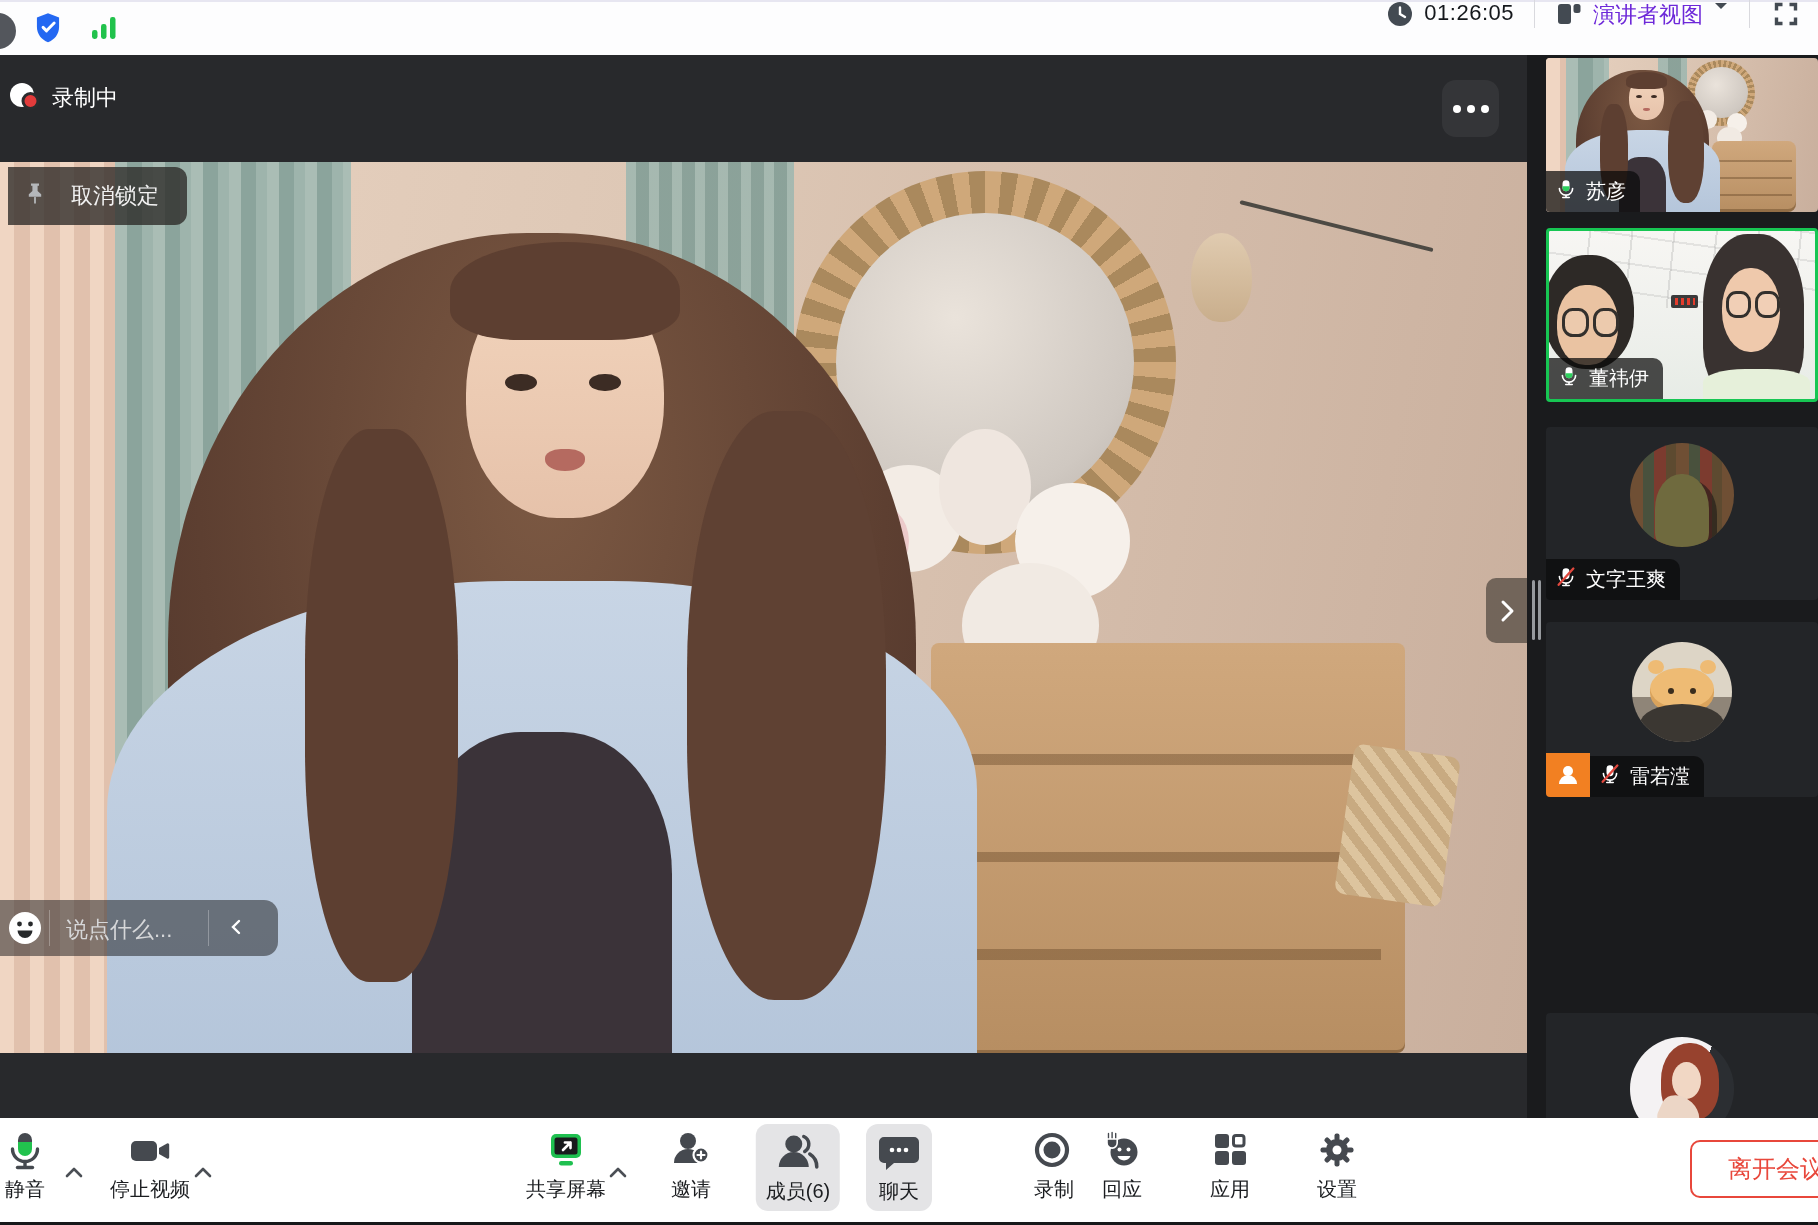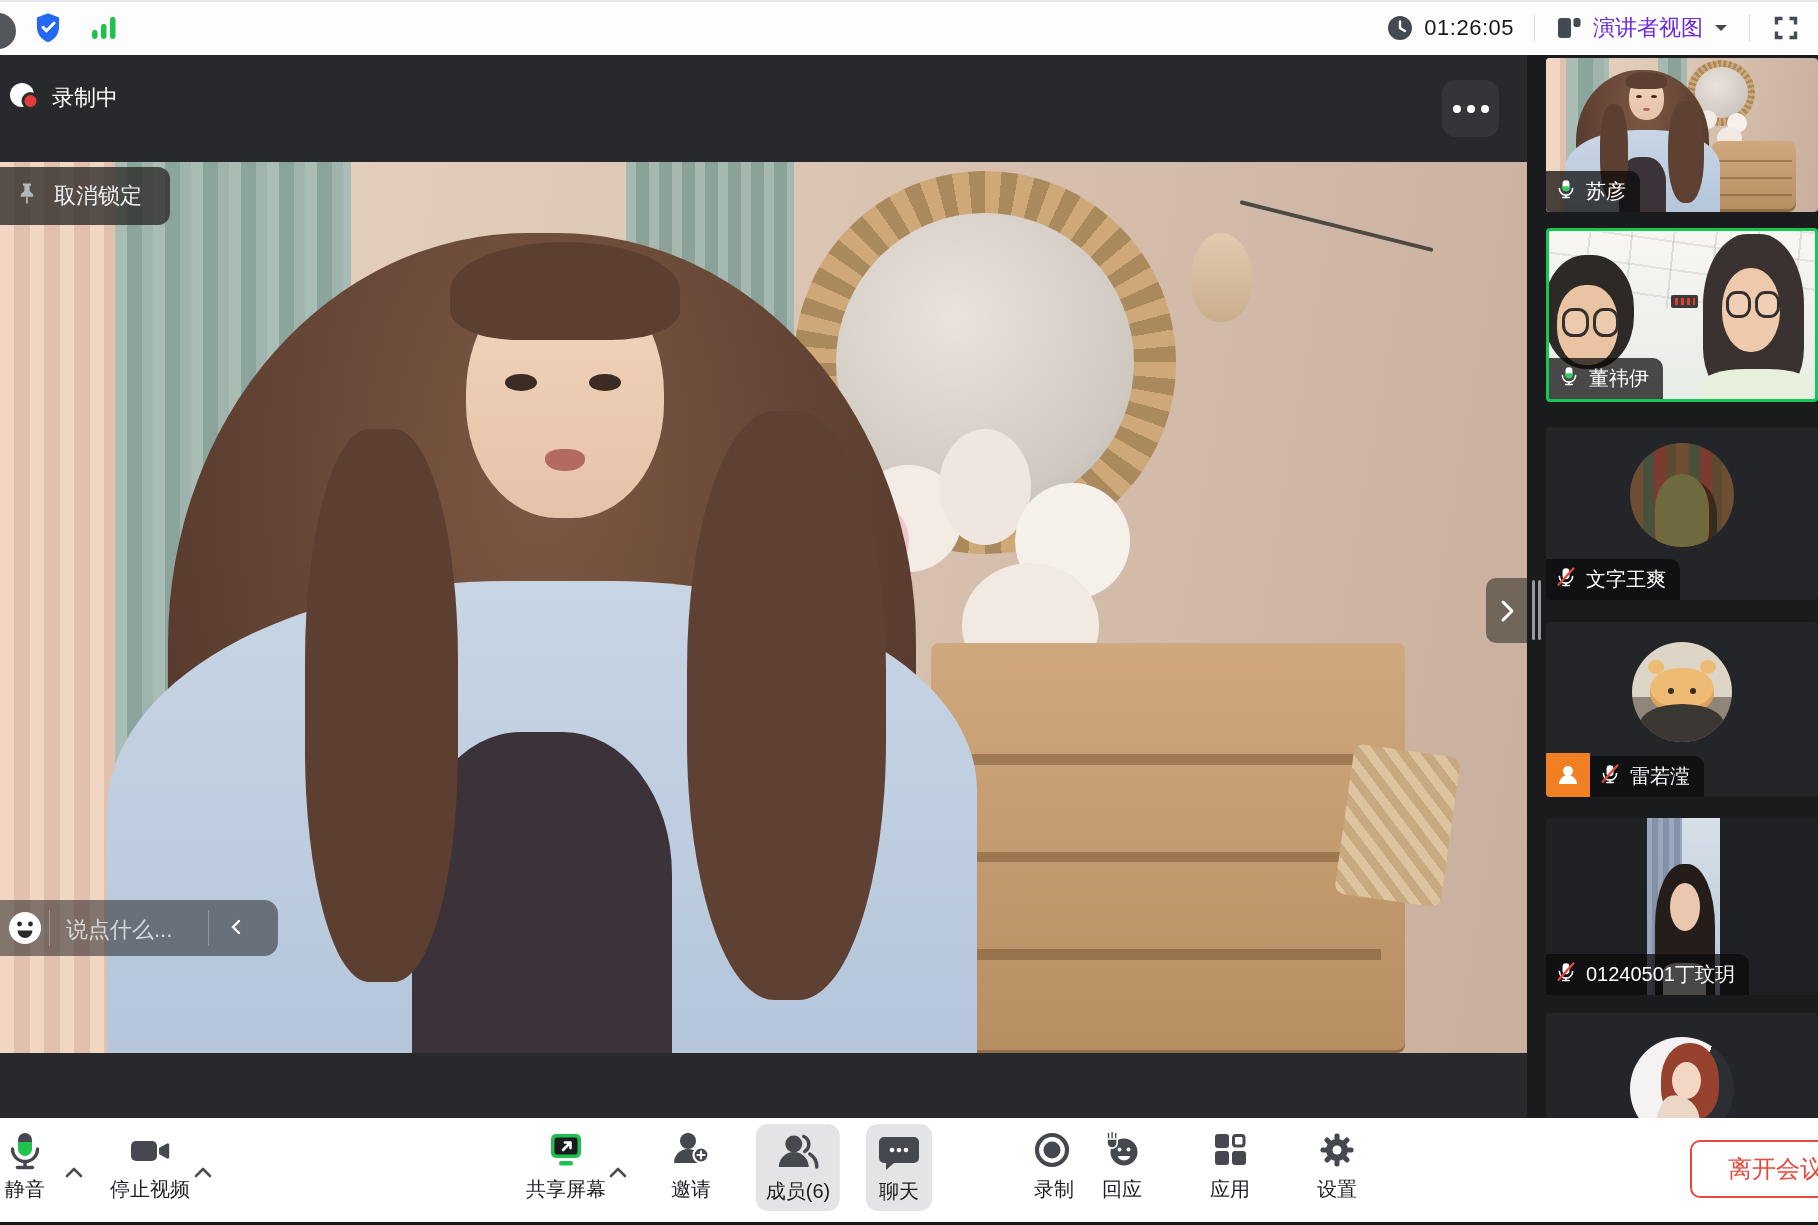--- a/index.html
+++ b/index.html
@@ -6,21 +6,21 @@
   html,body { width:1818px; height:1225px; overflow:hidden; background:#fff;
     font-family:"Liberation Sans","DejaVu Sans",sans-serif; }
   .screen { position:relative; width:1818px; height:1225px; overflow:hidden; background:#fff; }
 
   
   .topbar { position:absolute; left:0; top:0; width:1818px; height:55px; background:#fdfdfe; }
   .topbar-edge { position:absolute; left:0; top:0; width:100%; height:2px; background:#e7e6f1; }
   .topbar-left { position:absolute; left:0; top:0; height:55px; display:flex; align-items:center; gap:26px; }
   .half-circle { position:absolute; left:-20px; top:13px; width:36px; height:36px; border-radius:50%; background:#53565c; }
   .tb-ico { display:flex; align-items:center; }
-  .topbar-right { position:absolute; right:18px; top:0; height:55px; display:flex; align-items:center; }
+  .topbar-right { position:absolute; right:18px; top:0; height:55px; display:flex; align-items:flex-start; }
   .time-text { font-size:22px; color:#15181c; margin-left:10px; letter-spacing:.5px; }
   .v-div { width:1px; height:28px; background:#d9d9de; margin:0 20px; }
   .view-label { font-size:22px; color:#6d28d9; margin:0 10px 0 10px; }
   .fullscreen-wrap { margin-left:2px; display:flex; }
 
   
   .main { position:absolute; left:0; top:55px; width:1527px; height:1146px; background:#28292c; overflow:hidden; }
   .rec-indicator { position:absolute; left:8px; top:26px; display:flex; align-items:center; gap:12px; z-index:6; }
   .rec-label { color:#fff; font-size:22px; }
   .more-btn { position:absolute; right:28px; top:25px; width:57px; height:57px; border-radius:14px;
@@ -71,22 +71,22 @@
   .sc-strand-r { position:absolute; left:45%; top:28%; width:13%; height:66%;
     background:#5f4133; border-radius:44%; }
   .sc-face { position:absolute; left:30.5%; top:12%; width:13%; height:28%;
     background:linear-gradient(#f2d4bc,#e6c2aa); border-radius:50% 50% 46% 46%; }
   .sc-eye { position:absolute; top:42%; width:16%; height:7%; background:#3c2c24; border-radius:50%; }
   .sc-eye.l { left:20%; } .sc-eye.r { left:62%; }
   .sc-mouth { position:absolute; left:40%; top:72%; width:20%; height:9%; background:#b56a60; border-radius:40% 40% 50% 50%; }
   .sc-fringe { position:absolute; left:29.5%; top:9%; width:15%; height:11%;
     background:#5d3f31; border-radius:50% 50% 30% 30%; }
 
-  .unpin-pill { position:absolute; left:0; top:112px; height:58px; display:flex; align-items:center;
-    gap:14px; padding:0 28px 0 14px; background:rgba(44,41,38,.78); border-radius:0 12px 12px 0; z-index:5; }
+  .unpin-pill { position:absolute; left:8px; top:112px; height:58px; display:flex; align-items:center;
+    gap:23px; padding:0 28px 0 14px; background:rgba(44,41,38,.78); border-radius:0 12px 12px 0; z-index:5; }
   .unpin-label { color:#f2f2f2; font-size:22px; }
 
   .chat-pill { position:absolute; left:0; top:845px; height:56px; width:278px;
     background:rgba(28,28,30,.52); border-radius:0 14px 14px 0; z-index:5; }
   .chat-pill .smiley { position:absolute; left:6px; top:9px; }
   .pill-div { position:absolute; top:10px; width:1px; height:36px; background:rgba(255,255,255,.28); }
   .pill-div.d1 { left:49px; } .pill-div.d2 { left:208px; }
   .chat-placeholder { position:absolute; left:66px; top:15px; font-size:22px; color:#d6d7d9; }
   .pill-collapse { position:absolute; left:226px; top:17px; }
 
@@ -430,41 +430,20 @@
               <path d="M4.8 11.5 a7.2 7.2 0 0 0 14.4 0" fill="none" stroke="#fff" stroke-width="1.8" stroke-linecap="round"></path>
               <line x1="12" y1="18.7" x2="12" y2="21" stroke="#fff" stroke-width="1.8"></line>
               <line x1="8.5" y1="21.3" x2="15.5" y2="21.3" stroke="#fff" stroke-width="1.8" stroke-linecap="round"></line>
               <line x1="4" y1="20.5" x2="20" y2="2.8" stroke="#e0483e" stroke-width="2.6" stroke-linecap="round"></line>
             </svg>
         </span>
         <span>雷若滢</span>
       </div>
     </div>
 
-    <div class="tile t5">
-      <div class="scene-portrait">
-        <div class="pt-video"></div>
-        <div class="pt-curtain"></div>
-        <div class="pt-hair"></div>
-        <div class="pt-face"></div>
-        <div class="pt-collar"></div>
-      </div>
-      <div class="name-tag">
-        <span>
-          <svg width="22" height="22" viewBox="0 0 24 24">
-              <rect x="8.2" y="2.5" width="7.6" height="12" rx="3.8" fill="#fff"></rect>
-              <path d="M4.8 11.5 a7.2 7.2 0 0 0 14.4 0" fill="none" stroke="#fff" stroke-width="1.8" stroke-linecap="round"></path>
-              <line x1="12" y1="18.7" x2="12" y2="21" stroke="#fff" stroke-width="1.8"></line>
-              <line x1="8.5" y1="21.3" x2="15.5" y2="21.3" stroke="#fff" stroke-width="1.8" stroke-linecap="round"></line>
-              <line x1="4" y1="20.5" x2="20" y2="2.8" stroke="#e0483e" stroke-width="2.6" stroke-linecap="round"></line>
-            </svg>
-        </span>
-        <span>01240501丁玟玥</span>
-      </div>
-    </div>
 
     <div class="tile t6">
       <div class="avatar">
         <div class="g-hair"></div>
           <div class="g-face"></div>
           <div class="g-arm"></div>
       </div>
     </div>
   </div>
 

